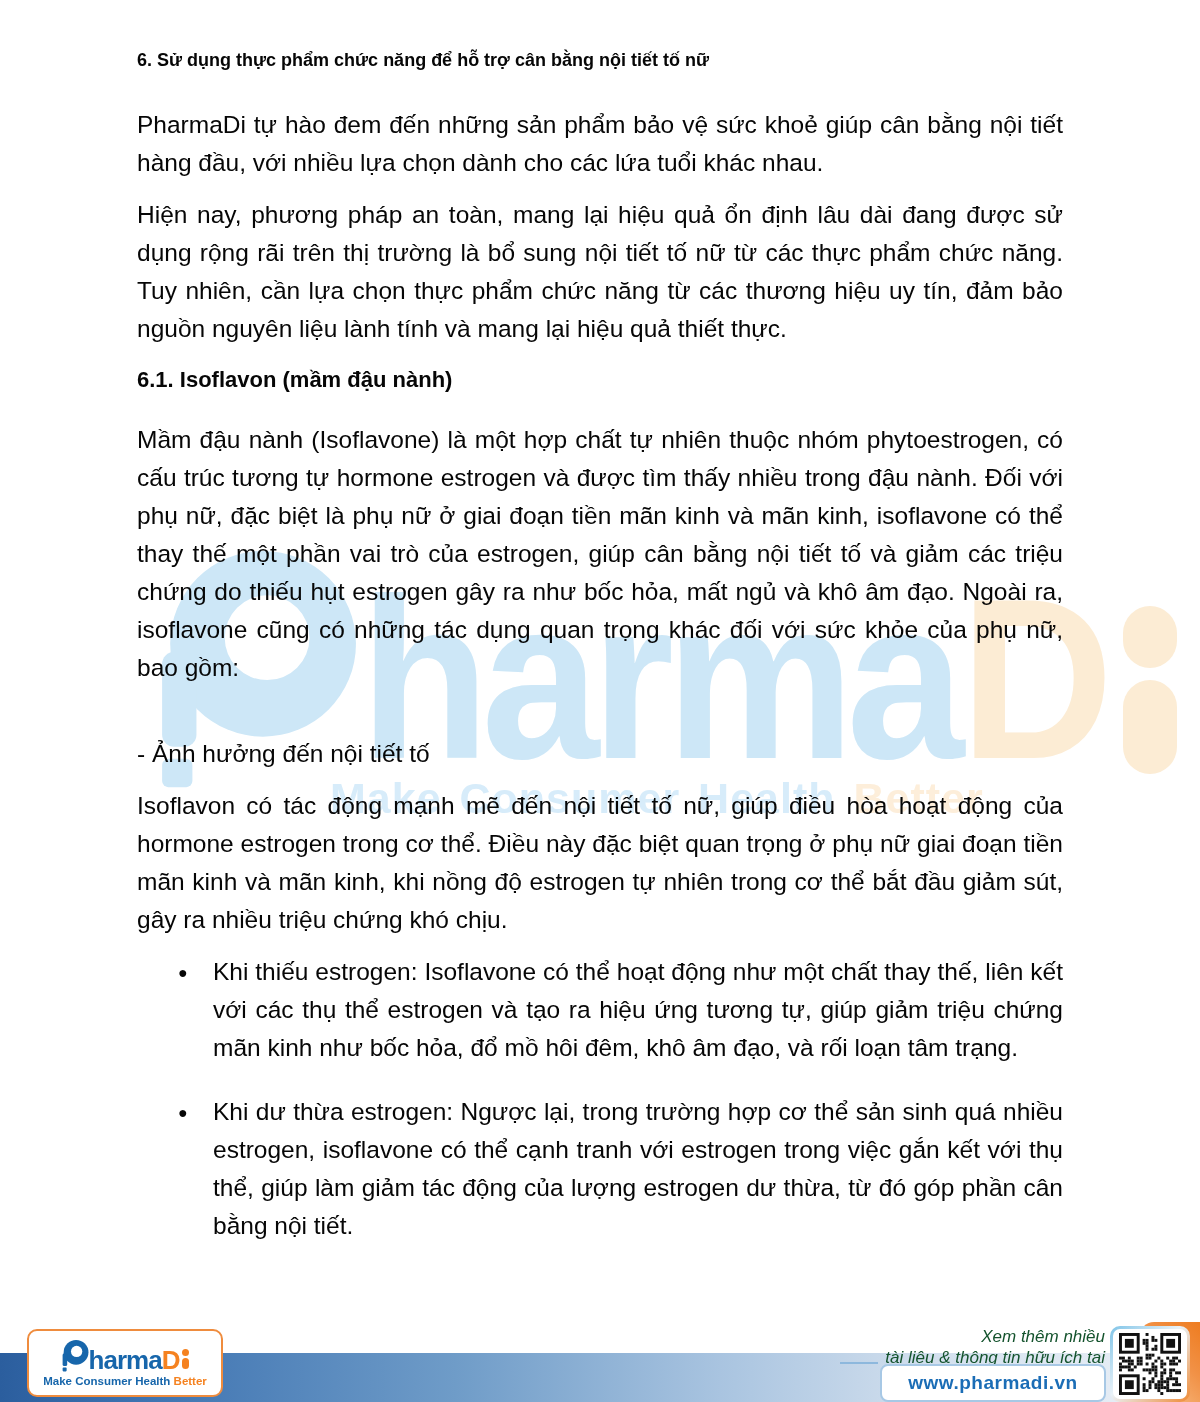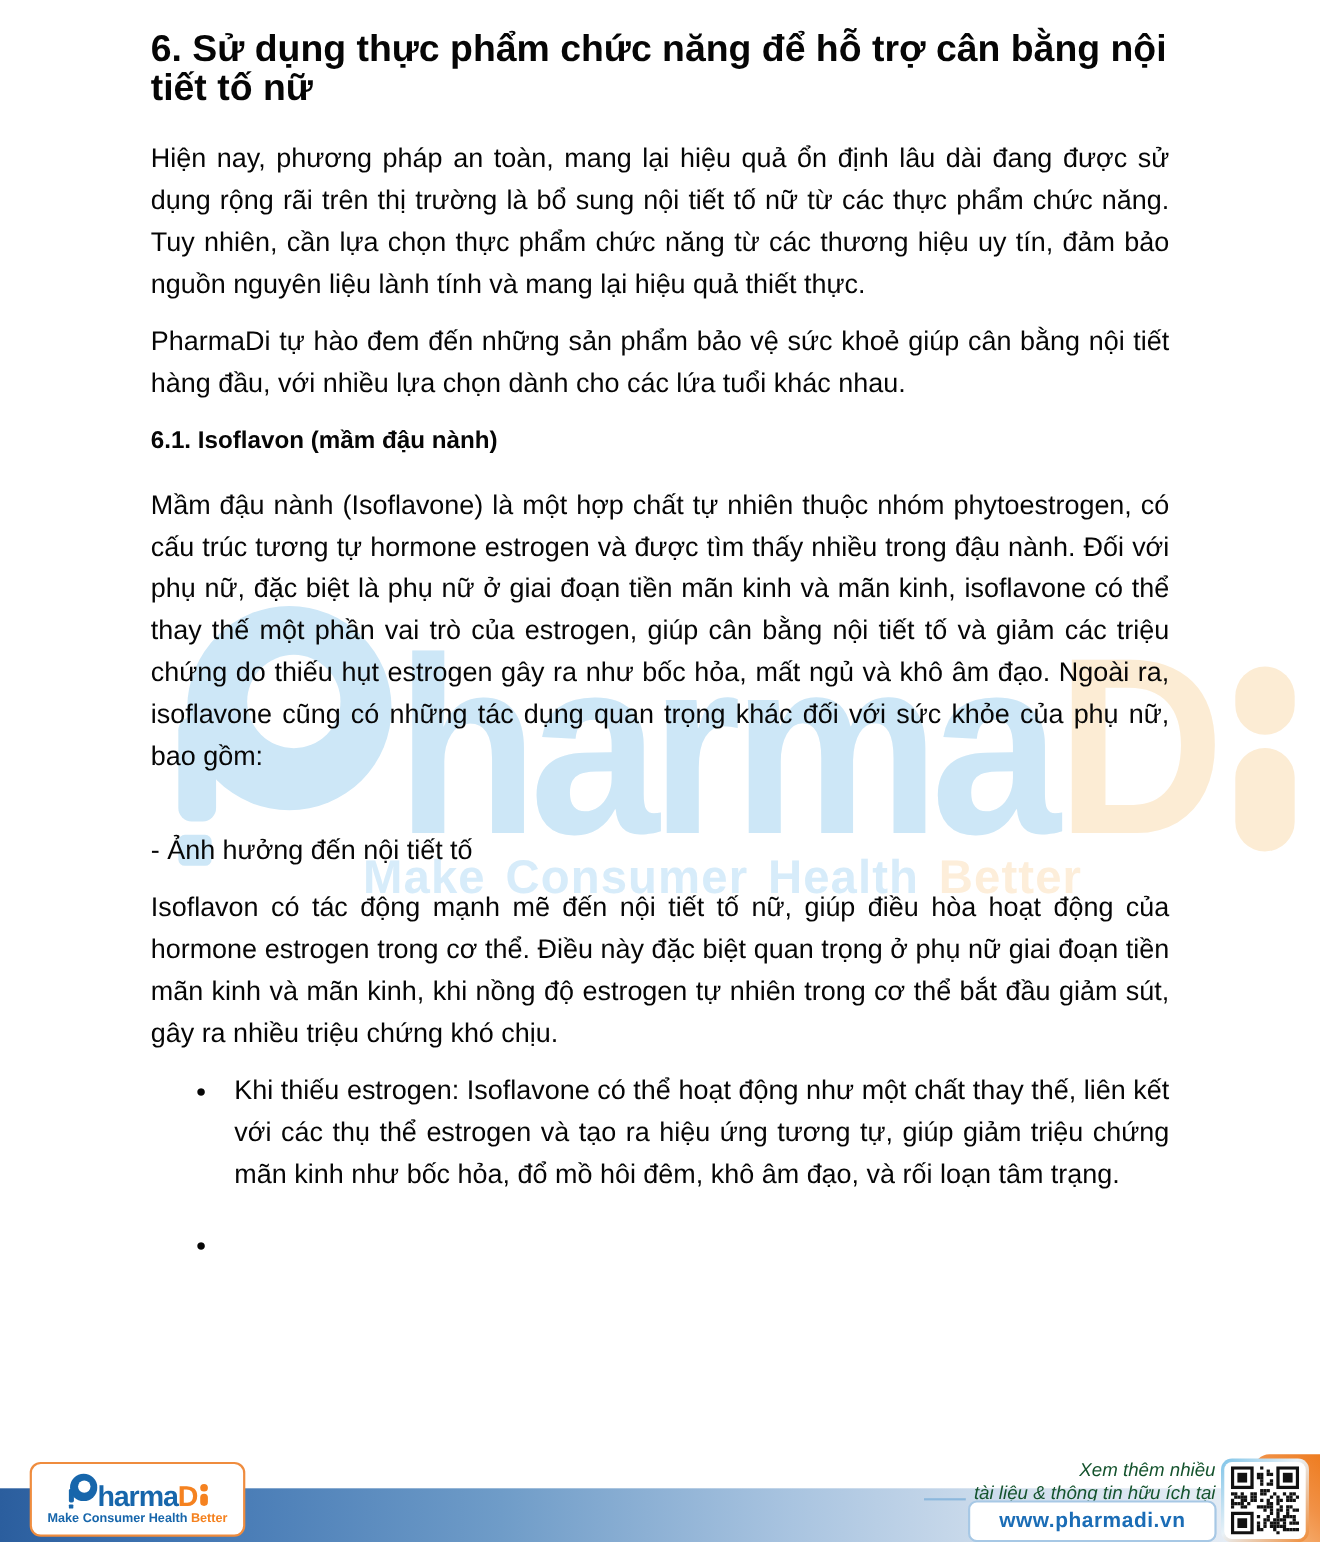--- a/index.html
+++ b/index.html
@@ -29,21 +29,21 @@
     color:#d7ecfa; letter-spacing:1px; word-spacing:5px; white-space:nowrap;
   }
   .wm-tagline .accent { color:#fdeeda; }
 
   
   .content {
     position:relative; z-index:2;
     padding:26px 137px 0 137px;
     font-size:24.5px; line-height:38px; color:#060606;
   }
-  .content h1 { font-size:34px; line-height:36px; margin:0 0 28px 0; font-weight:bold; }
+  .content h1 { font-size:18px; line-height:36px; margin:16px 0 28px 0; font-weight:bold; }
   .content h2 { font-size:22px; line-height:36px; margin:9px 0 23px 0; font-weight:bold; }
   .content p  { text-align:justify; margin:0 0 14px 0; }
   .content p.short { text-align:left;margin-top:48px; }
   ul.bullets { list-style:none; margin-top:14px; }
   ul.bullets li {
     position:relative; padding-left:76px; text-align:justify; margin-bottom:26px;
   }
   ul.bullets li .dot {
     position:absolute; left:41px; top:1px; font-size:16px; color:#060606;
   }
@@ -127,33 +127,34 @@
           <span class="seg2"></span>
         </span>
     </div>
     <div class="wm-tagline">
       <span>Make Consumer Health</span> <span class="accent">Better</span>
     </div>
   </div>
 
   <div class="content">
     <h1>6. Sử dụng thực phẩm chức năng để hỗ trợ cân bằng nội tiết tố nữ</h1>
+    <p>PharmaDi tự hào đem đến những sản phẩm bảo vệ sức khoẻ giúp cân bằng nội tiết hàng đầu, với nhiều lựa chọn dành cho các lứa tuổi khác nhau.</p>
     <p>Hiện nay, phương pháp an toàn, mang lại hiệu quả ổn định lâu dài đang được sử dụng rộng rãi trên thị trường là bổ sung nội tiết tố nữ từ các thực phẩm chức năng. Tuy nhiên, cần lựa chọn thực phẩm chức năng từ các thương hiệu uy tín, đảm bảo nguồn nguyên liệu lành tính và mang lại hiệu quả thiết thực.</p>
-    <p>PharmaDi tự hào đem đến những sản phẩm bảo vệ sức khoẻ giúp cân bằng nội tiết hàng đầu, với nhiều lựa chọn dành cho các lứa tuổi khác nhau.</p>
     <h2>6.1. Isoflavon (mầm đậu nành)</h2>
     <p>Mầm đậu nành (Isoflavone) là một hợp chất tự nhiên thuộc nhóm phytoestrogen, có cấu trúc tương tự hormone estrogen và được tìm thấy nhiều trong đậu nành. Đối với phụ nữ, đặc biệt là phụ nữ ở giai đoạn tiền mãn kinh và mãn kinh, isoflavone có thể thay thế một phần vai trò của estrogen, giúp cân bằng nội tiết tố và giảm các triệu chứng do thiếu hụt estrogen gây ra như bốc hỏa, mất ngủ và khô âm đạo. Ngoài ra, isoflavone cũng có những tác dụng quan trọng khác đối với sức khỏe của phụ nữ, bao gồm:</p>
     <p class="short">- Ảnh hưởng đến nội tiết tố</p>
     <p>Isoflavon có tác động mạnh mẽ đến nội tiết tố nữ, giúp điều hòa hoạt động của hormone estrogen trong cơ thể. Điều này đặc biệt quan trọng ở phụ nữ giai đoạn tiền mãn kinh và mãn kinh, khi nồng độ estrogen tự nhiên trong cơ thể bắt đầu giảm sút, gây ra nhiều triệu chứng khó chịu.</p>
     <ul class="bullets">
       <li>
         <span class="dot">●</span>
         <span>Khi thiếu estrogen: Isoflavone có thể hoạt động như một chất thay thế, liên kết với các thụ thể estrogen và tạo ra hiệu ứng tương tự, giúp giảm triệu chứng mãn kinh như bốc hỏa, đổ mồ hôi đêm, khô âm đạo, và rối loạn tâm trạng.</span>
       </li>
       <li>
         <span class="dot">●</span>
+        <span>Khi dư thừa estrogen: Ngược lại, trong trường hợp cơ thể sản sinh quá nhiều estrogen, isoflavone có thể cạnh tranh với estrogen trong việc gắn kết với thụ thể, giúp làm giảm tác động của lượng estrogen dư thừa, từ đó góp phần cân bằng nội tiết.</span>
       </li>
     </ul>
   </div>
 
   <div class="footer-bar"></div>
   <div class="orange-wedge"></div>
 
   <div class="logo-card">
     <div class="logo-row">
       <svg class="logo-p">

